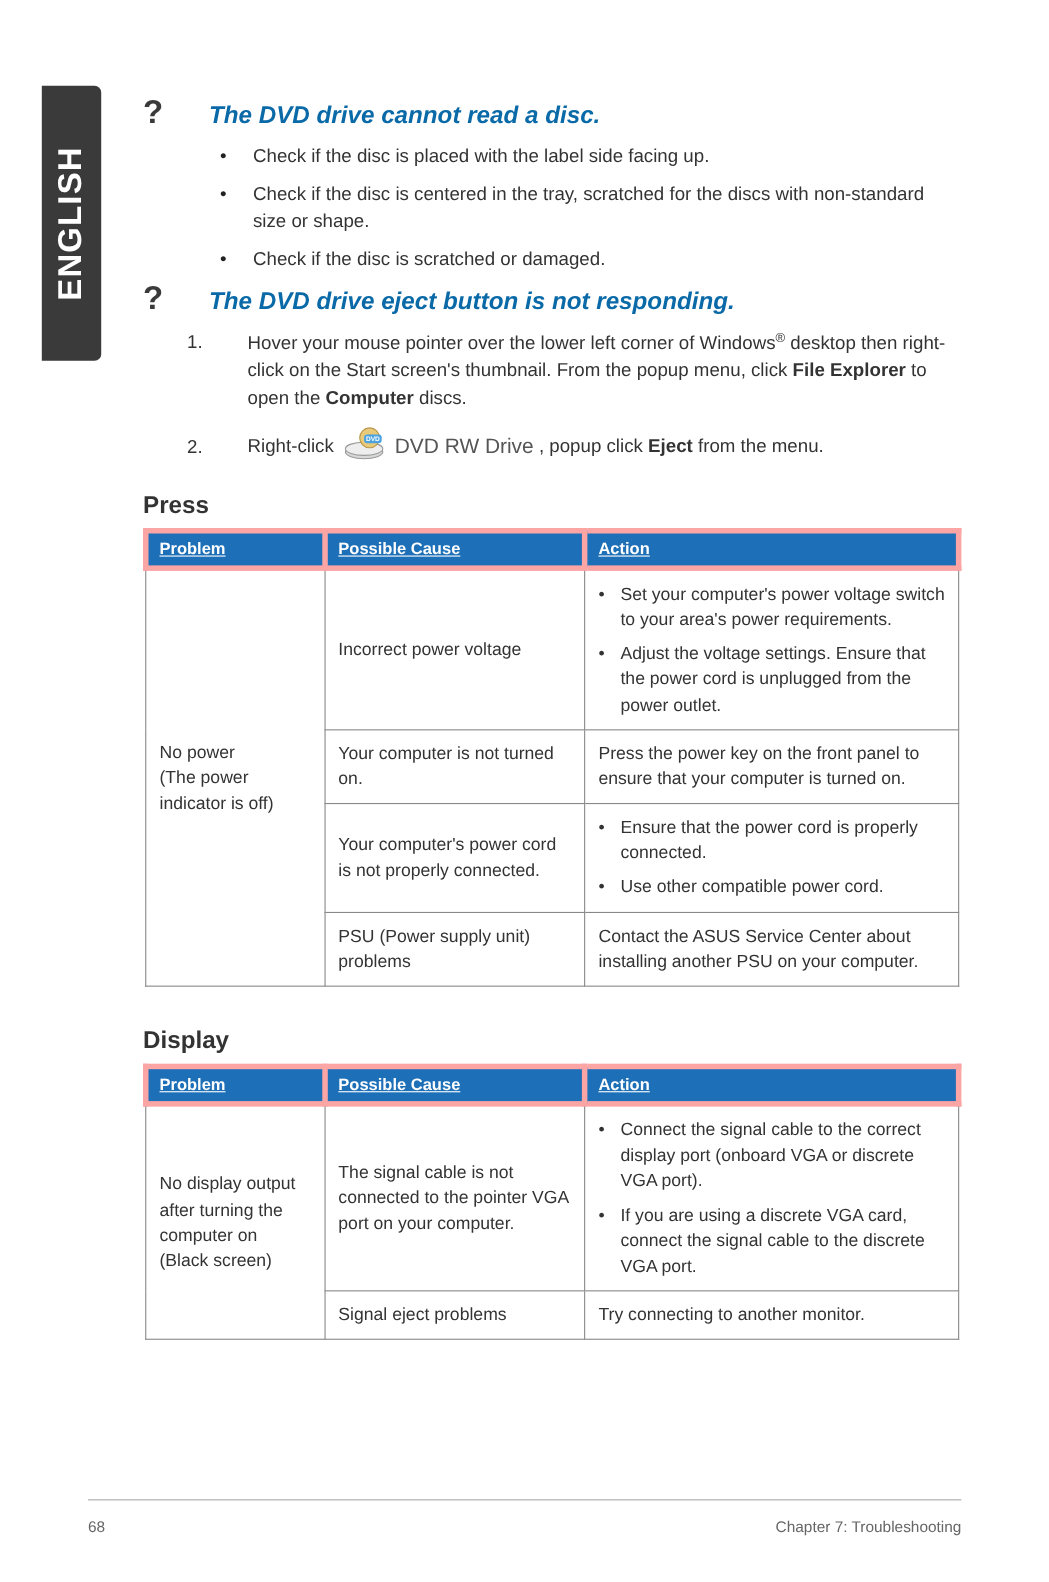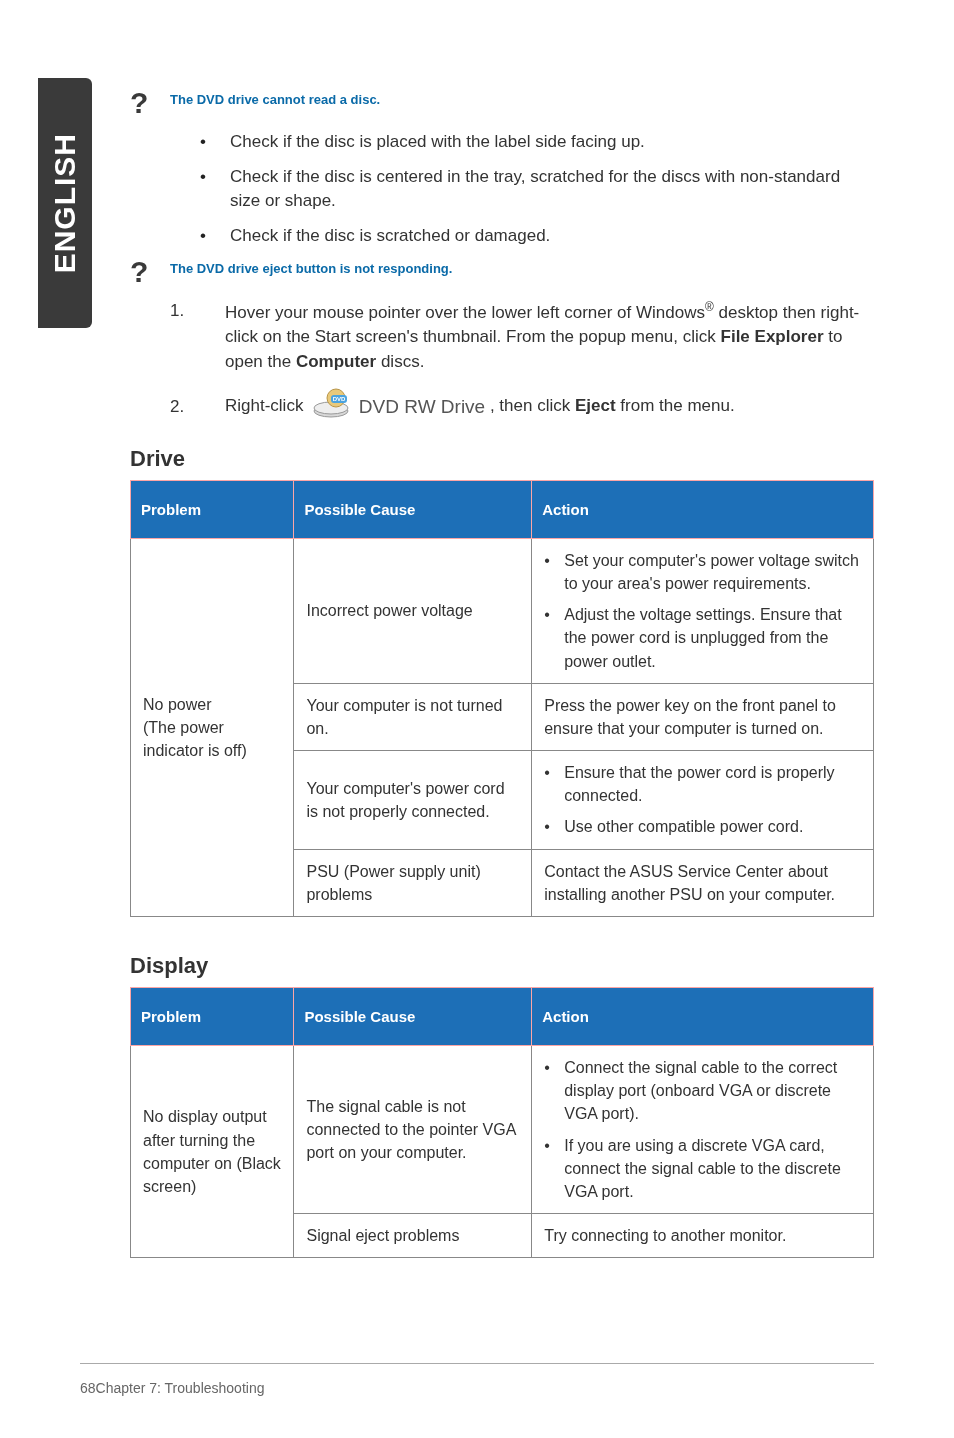--- a/index.html
+++ b/index.html
@@ -22,58 +22,59 @@
     font-weight: bold;
     font-size: 30px;
     letter-spacing: 1px;
     writing-mode: vertical-rl;
     transform: rotate(180deg);
     font-family: Arial, sans-serif;
   }
   .content { margin-left: 130px; }
   .q-row { display: flex; align-items: flex-start; margin-top: 10px; }
   .q-mark { font-size: 30px; font-weight: bold; color: #3a3a3a; width: 40px; flex-shrink: 0; line-height: 1; margin-top: -2px; }
-  .q-text { color: #0a6aa8; font-weight: bold; font-size: 13px; padding-top: 2px; }
+  .q-text { color: #0a6aa8; font-style: italic; font-weight: bold; font-size: 22px; padding-top: 2px; margin-left: 20px; }
   .bullets { margin: 12px 0 10px 70px; }
   .bullets .brow { display: flex; margin-bottom: 10px; font-size: 17px; line-height: 1.45; color: #333; }
   .bullets .bdot { width: 30px; flex-shrink: 0; color: #222; }
   .bullets .btext { flex: 1; }
   .numlist { margin: 12px 0 10px 40px; }
   .numlist .nrow { display: flex; margin-bottom: 14px; font-size: 17px; line-height: 1.45; color: #333; }
   .numlist .nnum { width: 55px; flex-shrink: 0; }
   .numlist .ntext { flex: 1; }
   .dvd-icon { display: inline-block; vertical-align: middle; margin: 0 4px; }
   .section-head { font-size: 22px; font-weight: bold; color: #333; margin: 20px 0 8px 0; }
   table.troubleshoot { width: 100%; border-collapse: collapse; font-size: 16px; }
   table.troubleshoot th {
     background: #1d6fb7;
     color: #fff;
     text-align: left;
     font-weight: bold;
-    padding: 20px 10px;
-    border: 1px solid #fca5a5;
+    padding: 6px 10px;
+    border: 5px solid #fca5a5;
     font-size: 15px;
+    text-decoration: underline;
   }
   table.troubleshoot td {
     border: 1px solid #888;
     padding: 10px 12px;
     vertical-align: middle;
     line-height: 1.45;
     color: #333;
   }
   .cell-bullets .cbrow { display: flex; margin-bottom: 8px; }
   .cell-bullets .cbrow:last-child { margin-bottom: 0; }
   .cell-bullets .cbdot { width: 20px; flex-shrink: 0; }
   .cell-bullets .cbtext { flex: 1; }
   .col-problem { width: 22%; }
   .col-cause { width: 32%; }
   .col-action { width: 46%; }
   .footer { position: absolute; bottom: 42px; left: 0; right: 0; padding: 0 80px 0 80px; }
   .footer-line { border-top: 1px solid #aaa; margin-bottom: 8px; }
-  .footer-row { display: flex; font-size: 14px; color: #666; margin-top: 16px; }
+  .footer-row { display: flex; justify-content: space-between; font-size: 14px; color: #666; margin-top: 16px; }
   .sup { font-size: 0.7em; vertical-align: super; }
 </style>
 </head>
 <body>
 
 <div class="page">
 
   <div class="side-tab">
     <span>ENGLISH</span>
   </div>
@@ -118,26 +119,26 @@
             <svg width="38" height="30" viewBox="0 0 38 30">
               <ellipse cx="19" cy="23" rx="17" ry="6" fill="#d8d8d8" stroke="#999"></ellipse>
               <ellipse cx="19" cy="20" rx="17" ry="6" fill="#eee" stroke="#999"></ellipse>
               <circle cx="24" cy="10" r="9" fill="#e9c97a" stroke="#b89548"></circle>
               <circle cx="24" cy="10" r="2.5" fill="#fff" stroke="#b89548"></circle>
               <rect x="19" y="7" rx="3" ry="3" width="16" height="8" fill="#4aa3e0"></rect>
               <text x="27" y="13" font-size="6" fill="#fff" text-anchor="middle" font-weight="bold">DVD</text>
             </svg>
           </span>
           <span style="font-size:19px; color:#555; vertical-align:middle;">DVD RW Drive</span>
-          <span>, then click </span><b>Eject</b><span> from the menu.</span>
+          <span>, popup click </span><b>Eject</b><span> from the menu.</span>
         </div>
       </div>
     </div>
 
-    <div class="section-head">Drive</div>
+    <div class="section-head">Press</div>
     <table class="troubleshoot">
       <colgroup>
           <col class="col-problem">
           <col class="col-cause">
           <col class="col-action">
         </colgroup>
       <thead>
         <tr>
           <th>Problem</th>
           <th>Possible Cause</th>

